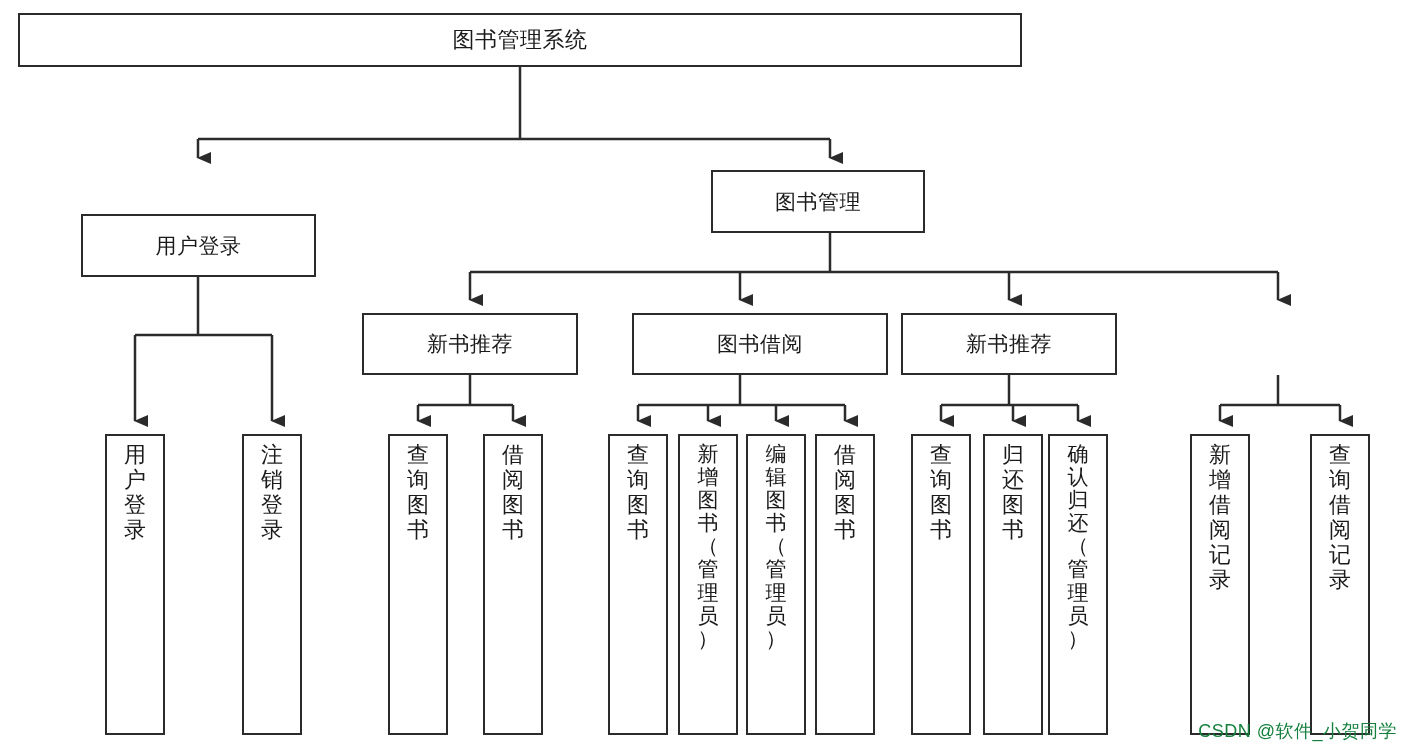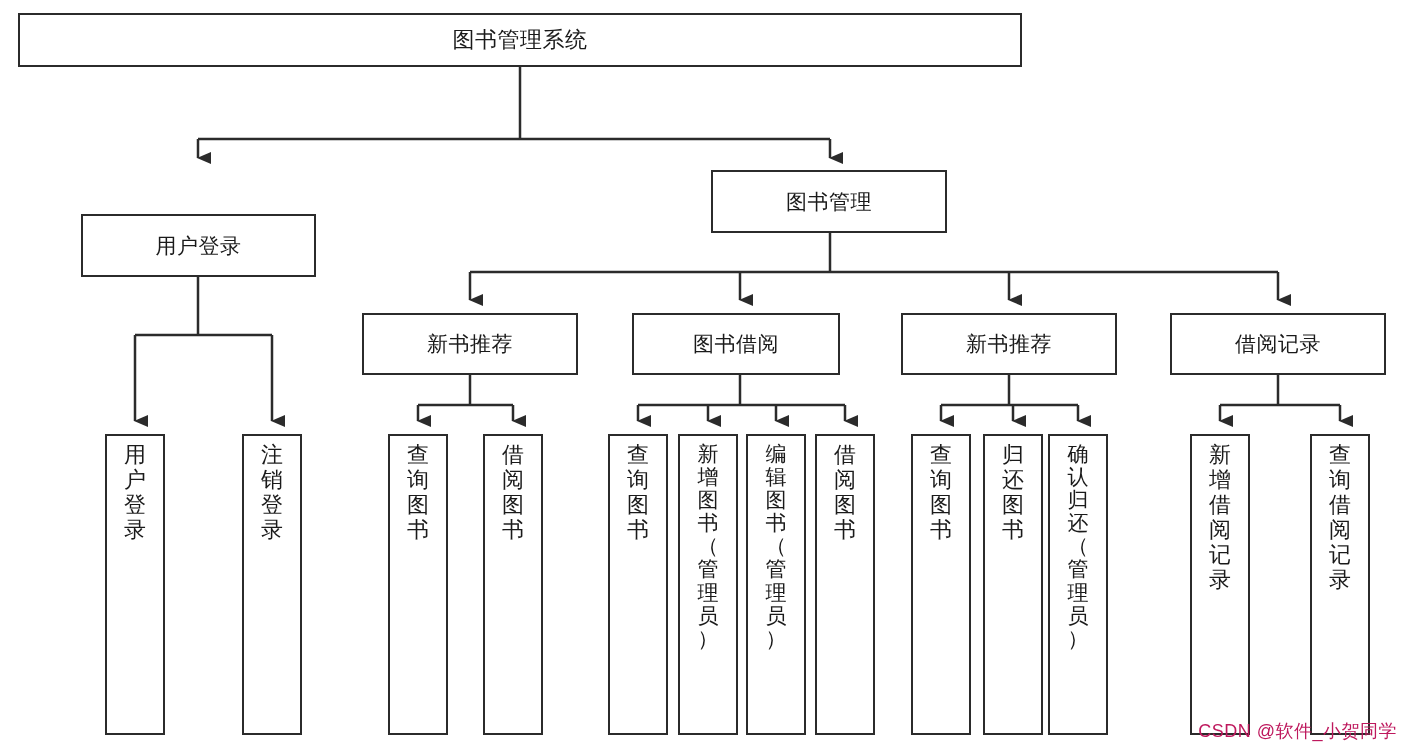--- a/index.html
+++ b/index.html
@@ -63,21 +63,21 @@
   }
   .node.vert.tall .label {
     font-size: 21px;
     line-height: 1.1;
   }
   .watermark {
     position: absolute;
     right: 8px;
     bottom: 4px;
     font-size: 18px;
-    color: #be185d;
+    color: #15803d;
     letter-spacing: 0.5px;
     white-space: nowrap;
     font-family: "Liberation Sans", "DejaVu Sans", sans-serif;
   }
 </style>
 </head>
 <body>
 
 <div id="canvas">
 
@@ -131,35 +131,32 @@
     </g>
   </svg>
 
   <div class="node horiz root" style="left:18px; top:13px; width:1004px; height:54px;">
     <span class="label">图书管理系统</span>
   </div>
 
   <div class="node horiz" style="left:81px; top:170px; width:235px; height:63px;margin-top:44px;">
     <span class="label">用户登录</span>
   </div>
-  <div class="node horiz" style="left:711px; top:170px; width:236px; height:63px;">
+  <div class="node horiz" style="left:711px; top:170px; width:214px; height:63px;">
     <span class="label">图书管理</span>
   </div>
 
   <div class="node horiz" style="left:362px; top:313px; width:216px; height:62px;justify-content:center;">
     <span class="label">新书推荐</span>
   </div>
-  <div class="node horiz" style="left:632px; top:313px; width:208px; height:62px;">
+  <div class="node horiz" style="left:632px; top:313px; width:256px; height:62px;">
     <span class="label">图书借阅</span>
   </div>
   <div class="node horiz" style="left:901px; top:313px; width:216px; height:62px;">
     <span class="label">新书推荐</span>
-  </div>
-  <div class="node horiz" style="left:1170px; top:313px; width:216px; height:62px;">
-    <span class="label">借阅记录</span>
   </div>
 
   <div class="node vert" style="left:105px; top:434px; width:60px; height:301px;">
     <span class="label">用
 户
 登
 录</span>
   </div>
   <div class="node vert" style="left:242px; top:434px; width:60px; height:301px;">
     <span class="label">注

